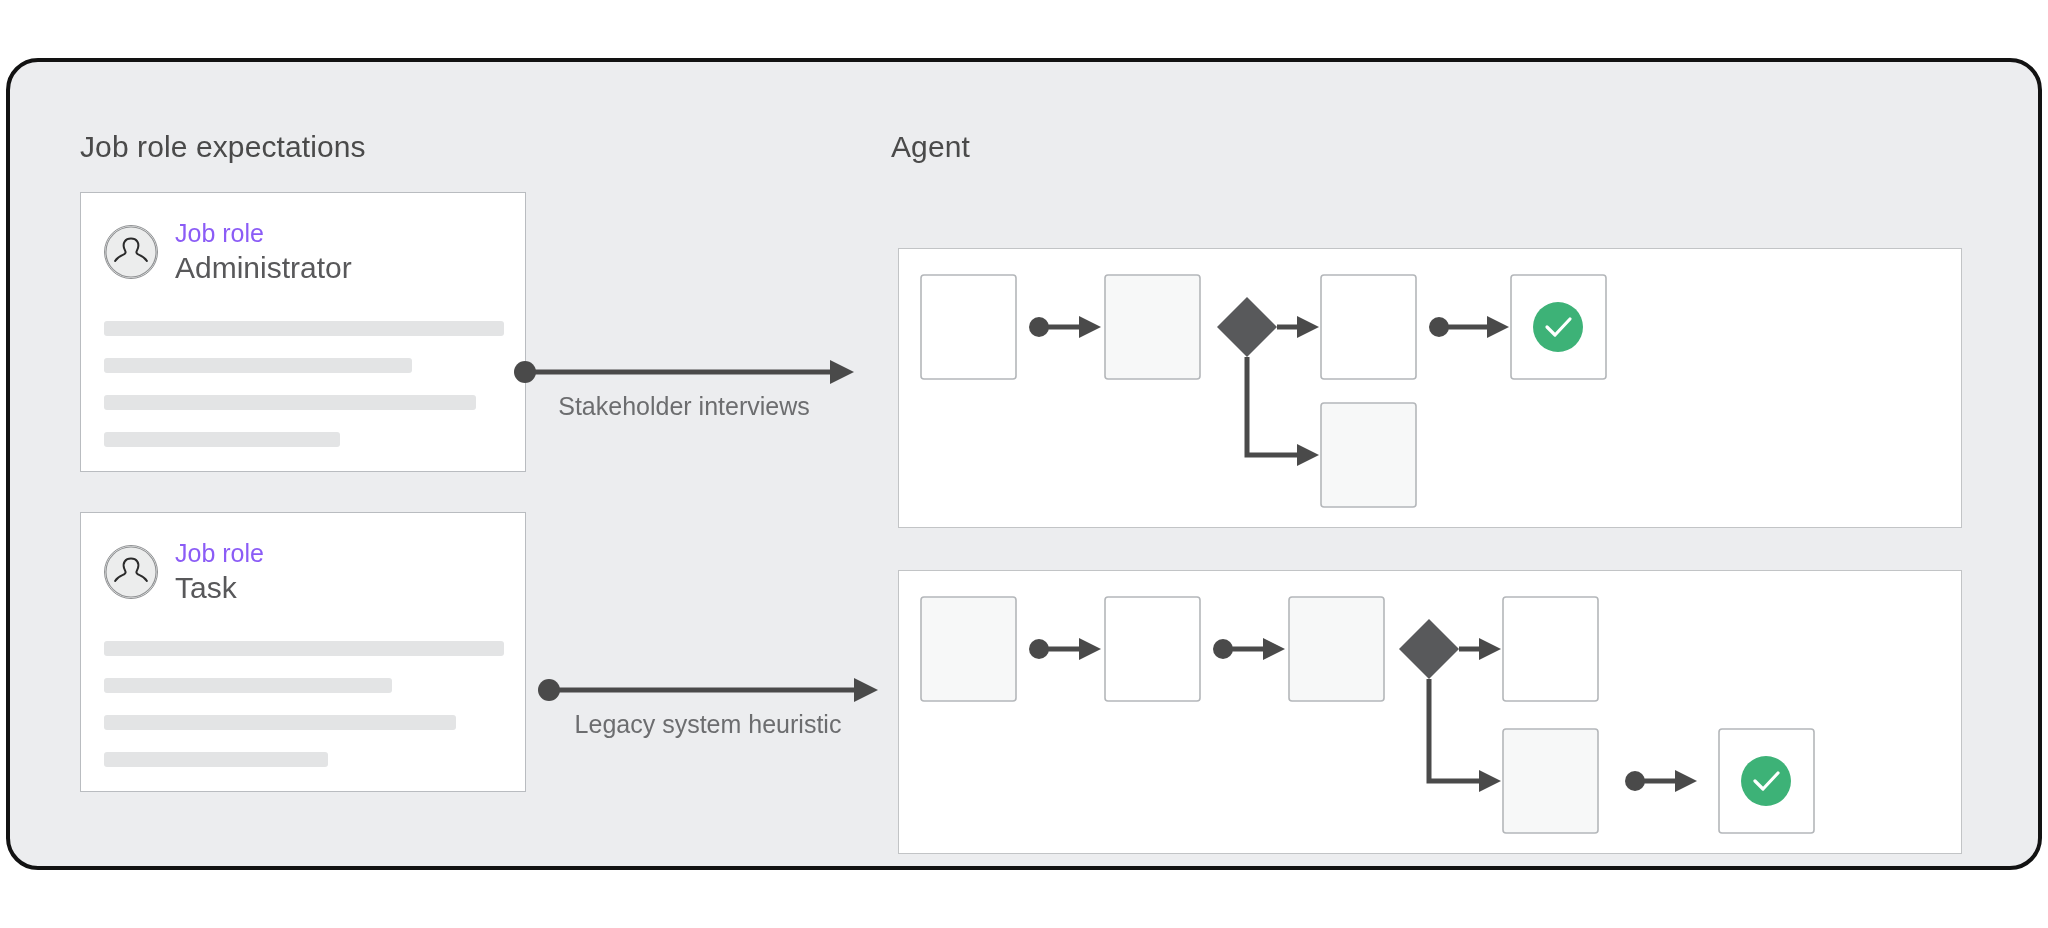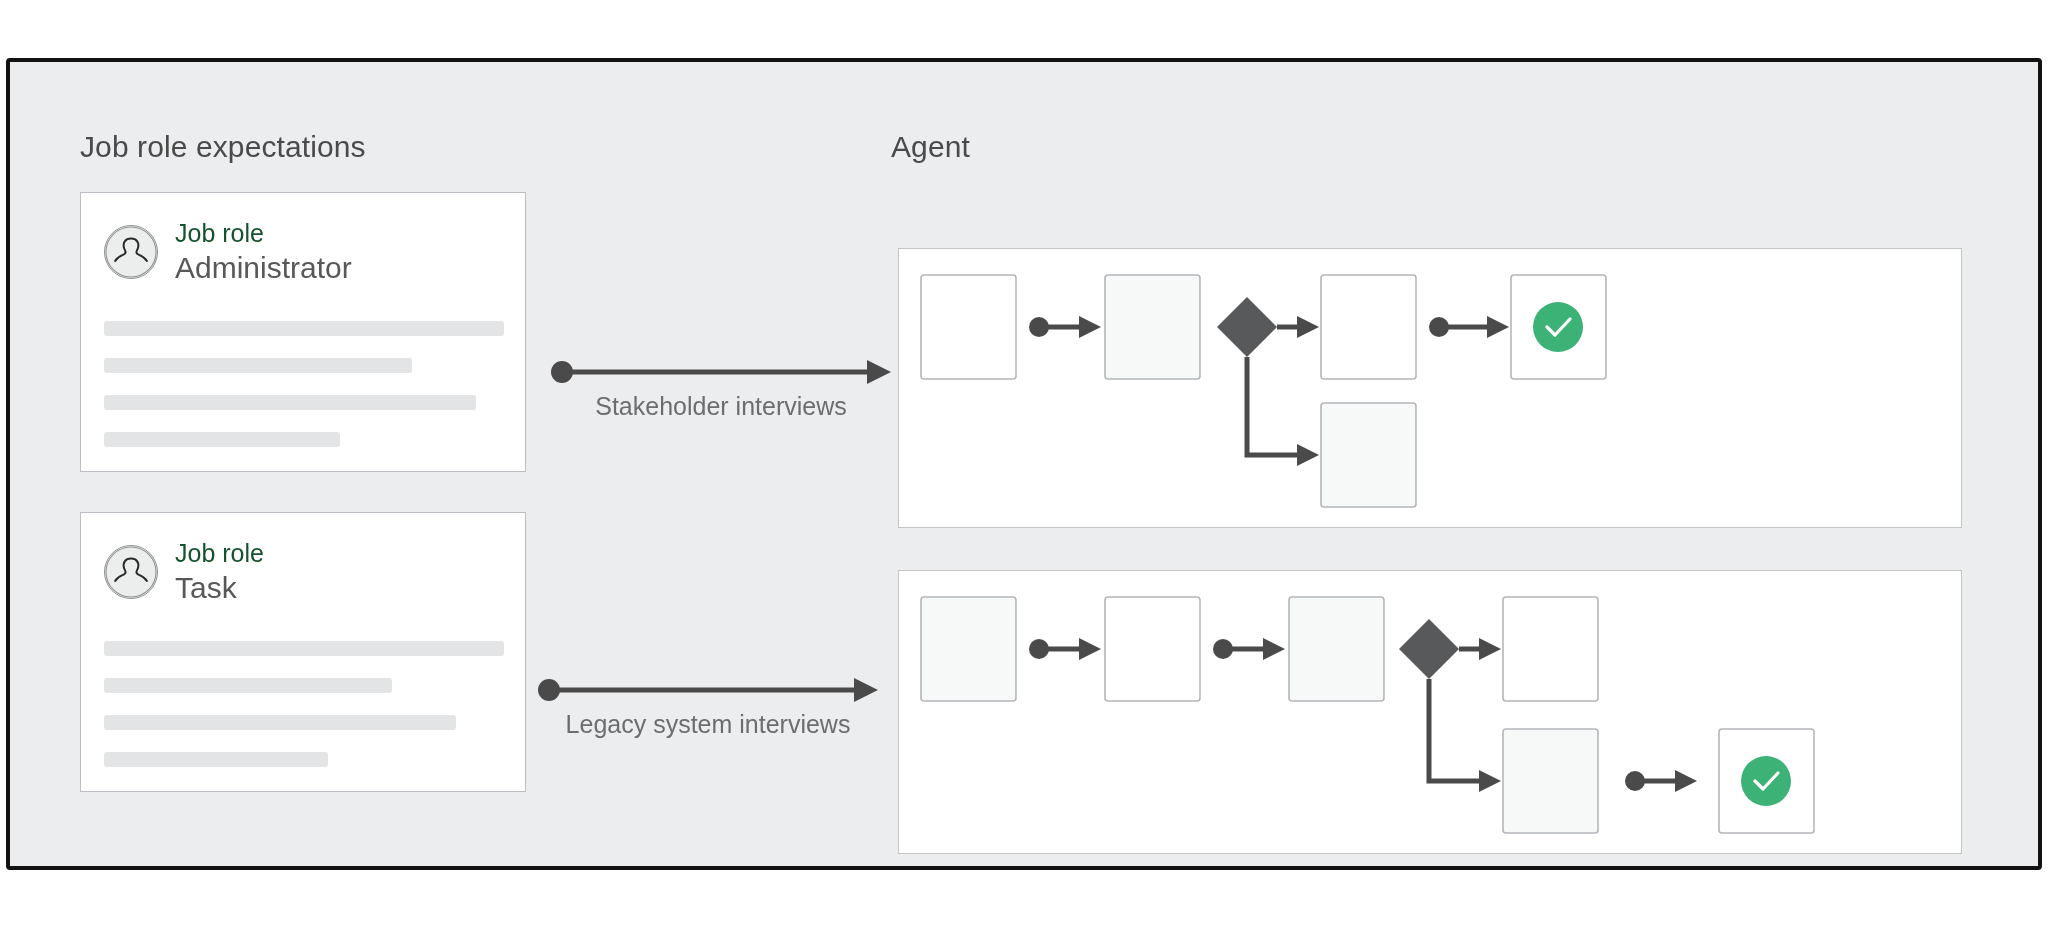--- a/index.html
+++ b/index.html
@@ -10,21 +10,21 @@
     font-family: "Liberation Sans", sans-serif;
   }
 
   
   .frame {
     position: absolute;
     left: 6px; top: 58px;
     width: 2036px; height: 812px;
     background: #ecedef;
     border: 4px solid #121212;
-    border-radius: 4px;
+    border-radius: 32px;
     overflow: hidden;
   }
 
   
   .heading {
     position: absolute;
     font-size: 30px;
     font-weight: 400;
     color: #4a4a4a;
     letter-spacing: .1px;
@@ -55,21 +55,21 @@
     width: 54px; height: 54px;
     border-radius: 50%;
     background: #eceded;
     border: 1px solid #909294;
     display: block;
     flex: 0 0 auto;
   }
   .role-text { display: flex; flex-direction: column; gap: 4px; }
   .role-label {
     font-size: 25px;
-    color: #14532d;
+    color: #8b5cf6;
     line-height: 1.12;
     white-space: nowrap;
   }
   .role-value {
     font-size: 30px;
     color: #58585a;
     line-height: 1.12;
     white-space: nowrap;
   }
 
@@ -82,21 +82,21 @@
     gap: 22px;
   }
   .sk {
     height: 15px;
     background: #e3e4e5;
     border-radius: 3px;
   }
 
   
   .connector { position: absolute; }
-  .connector.c1 { left: 541px; top: 290px; width: 340px; height: 90px; }
+  .connector.c1 { left: 504px; top: 290px; width: 340px; height: 90px; }
   .connector.c2 { left: 528px; top: 608px; width: 340px; height: 90px; }
   .conn-label {
     position: absolute;
     top: 40px;
     width: 100%;
     text-align: center;
     font-size: 25px;
     color: #6c6d6f;
     white-space: nowrap;
   }
@@ -211,21 +211,21 @@
       <div class="sk" style="width:56%"></div>
     </div>
   </div>
 
   <div class="connector c2">
     <svg width="340" height="40" viewBox="0 0 340 40">
       <circle cx="11" cy="20" r="11" class="edge-dot"></circle>
       <line x1="11" y1="20" x2="316" y2="20" class="edge-line"></line>
       <path d="M316 8 L340 20 L316 32 Z" class="edge-head"></path>
     </svg>
-    <div class="conn-label">Legacy system interviews</div>
+    <div class="conn-label">Legacy system heuristic</div>
   </div>
 
   <div class="task-panel p2">
     <svg width="1062" height="282" viewBox="0 0 1062 282">
 
       <rect x="22" y="26" width="95" height="104" rx="3" class="node-rect-grey"></rect>
       <rect x="206" y="26" width="95" height="104" rx="3" class="node-rect-white"></rect>
       <rect x="390" y="26" width="95" height="104" rx="3" class="node-rect-grey"></rect>
       <rect x="604" y="26" width="95" height="104" rx="3" class="node-rect-white"></rect>
       <rect x="604" y="158" width="95" height="104" rx="3" class="node-rect-grey"></rect>

